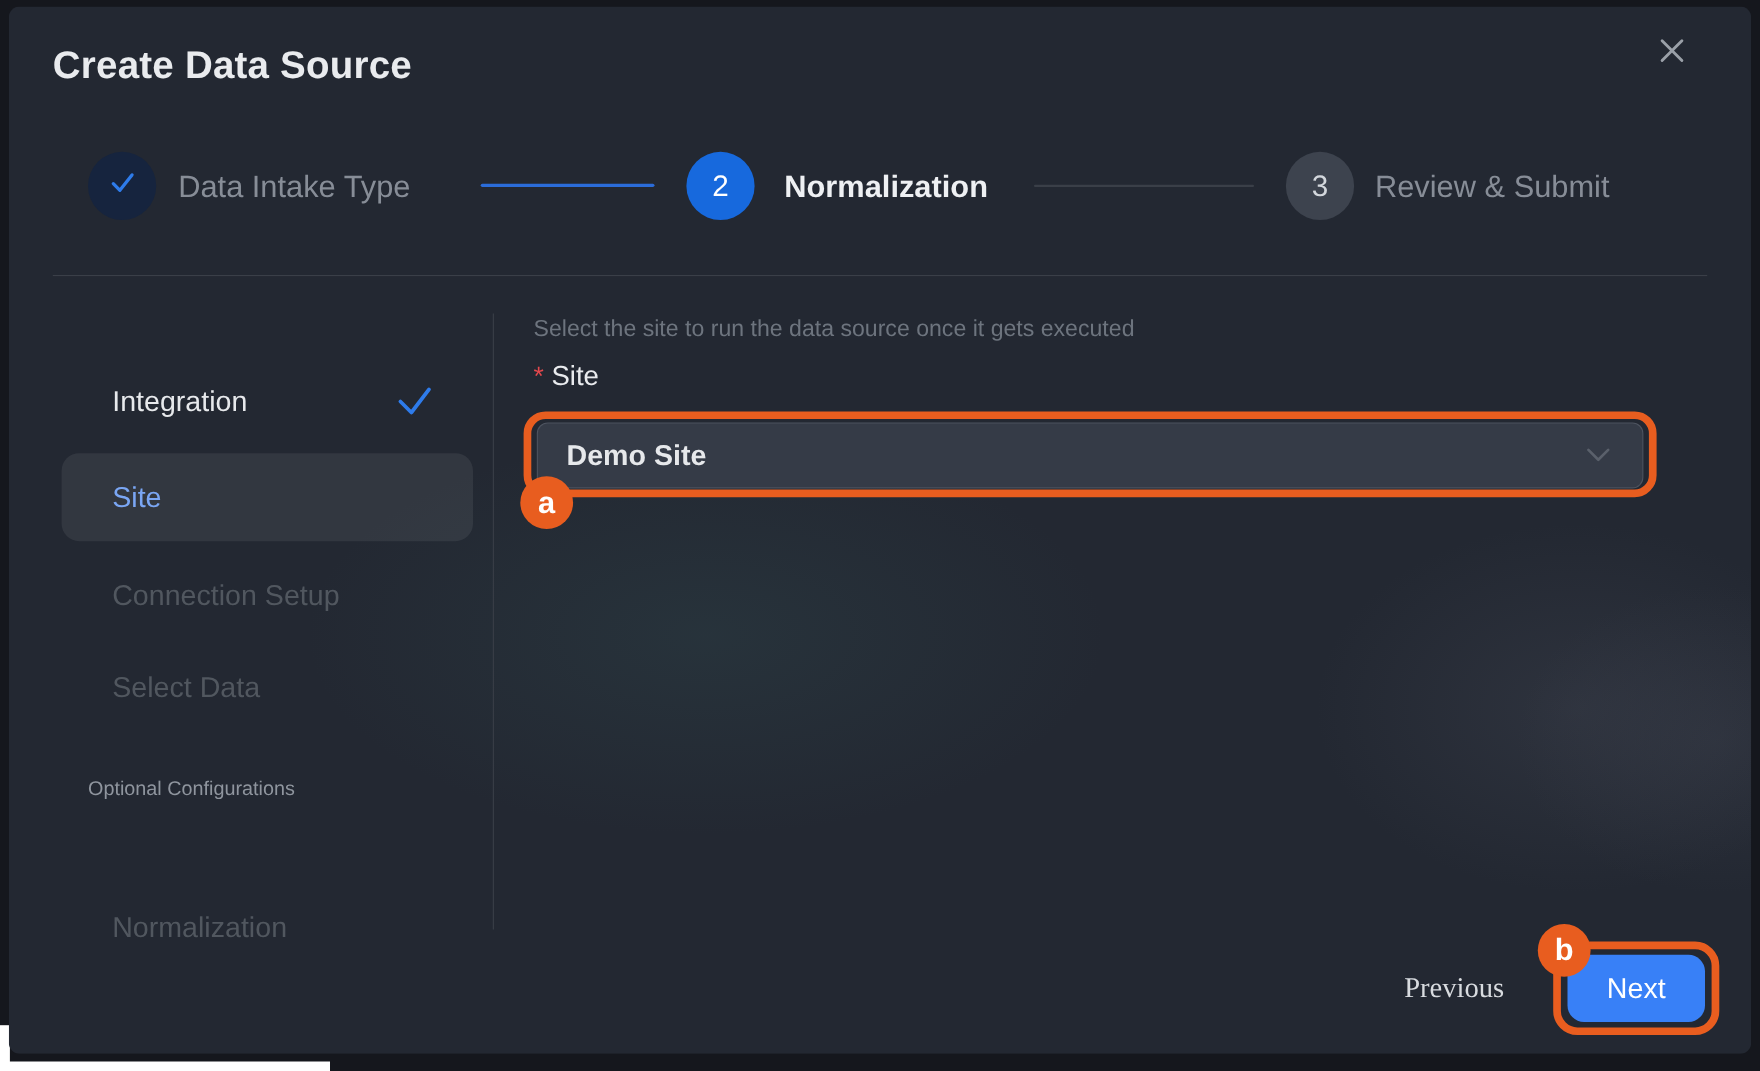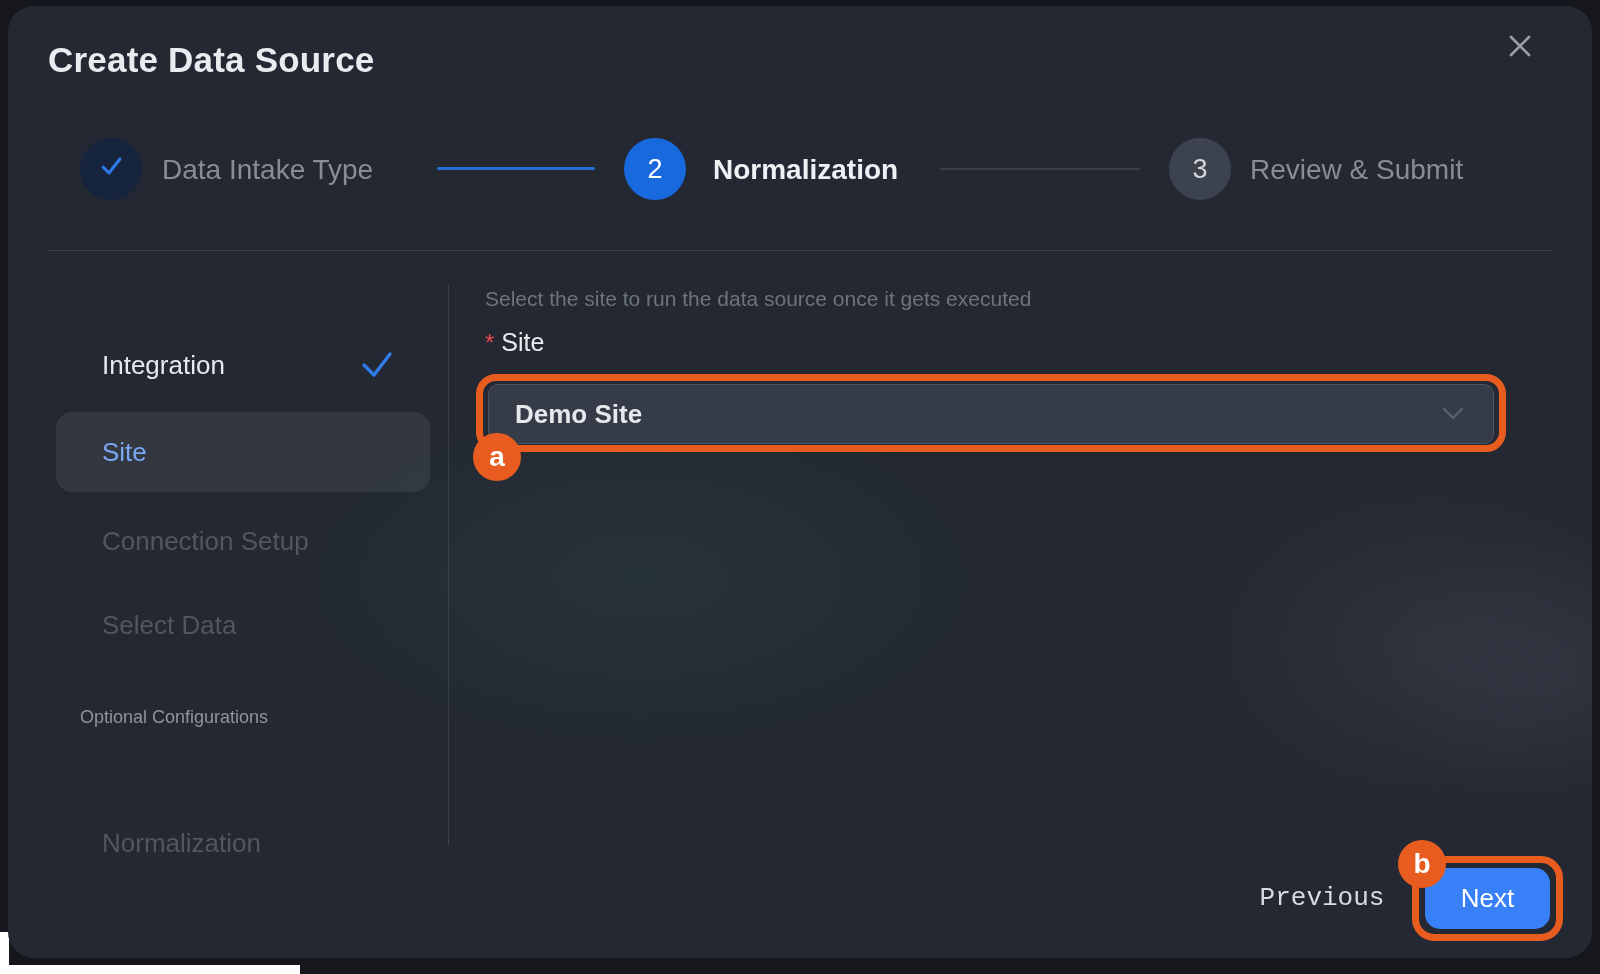--- a/index.html
+++ b/index.html
@@ -5,21 +5,21 @@
   * { margin:0; padding:0; box-sizing:border-box; }
   html,body { width:1600px; height:974px; overflow:hidden; background:#ffffff;
               font-family:"Liberation Sans", sans-serif; }
   .stage { position:relative; width:1600px; height:974px; }
   .backdrop { position:absolute; inset:0; background:#15171d; }
   .white-edge-bottom { position:absolute; left:0; bottom:0; width:300px; height:9px; background:#ffffff; }
   .white-edge-left { position:absolute; left:0; bottom:0; width:9px; height:42px; background:#ffffff; }
 
   .modal {
     position:absolute; left:8px; top:6px; width:1584px; height:952px;
-    border-radius:26px;
+    border-radius:10px;
     background:
       radial-gradient(520px 260px at 40% 60%, rgba(56,94,96,0.20), transparent 70%),
       radial-gradient(340px 240px at 90% 67%, rgba(84,88,102,0.22), transparent 70%),
       radial-gradient(260px 200px at 98% 70%, rgba(84,88,102,0.18), transparent 70%),
       #232832;
     overflow:hidden;
   }
 
   .modal-title {
     position:absolute; left:40px; top:34px;
@@ -91,21 +91,21 @@
     display:flex; align-items:center; justify-content:center; pointer-events:none;
   }
   .badge-a { left:465px; top:427px; }
   .badge-b { left:1390px; top:834px; }
 
   
   .prev-btn {
     position:absolute; left:1204px; top:877px; width:220px;
     font-size:26px; color:#d8dbdf; text-align:center;
     background:transparent; border:none; cursor:pointer;
-    font-family:Liberation Mono, monospace;
+    font-family:Liberation Serif, serif;
   }
   .next-btn {
     position:absolute; left:1417px; top:862px; width:125px; height:61px;
     background:#3880f7; border:none; border-radius:15px; cursor:pointer;
     color:#ffffff; font-size:26px;
     display:flex; align-items:center; justify-content:center;
     font-family:"Liberation Sans", sans-serif;
   }
 </style>
 </head>

